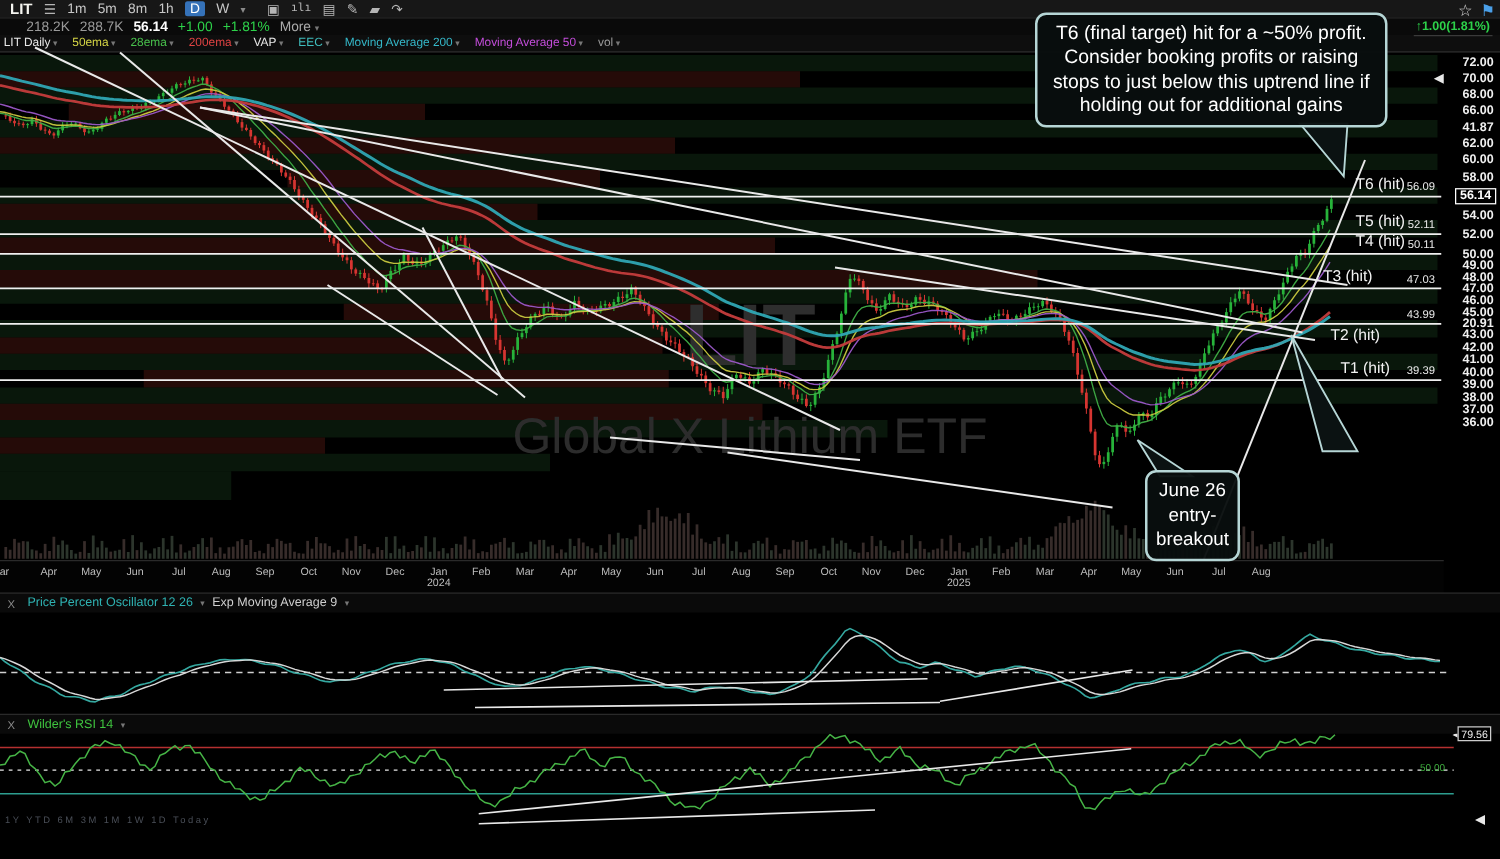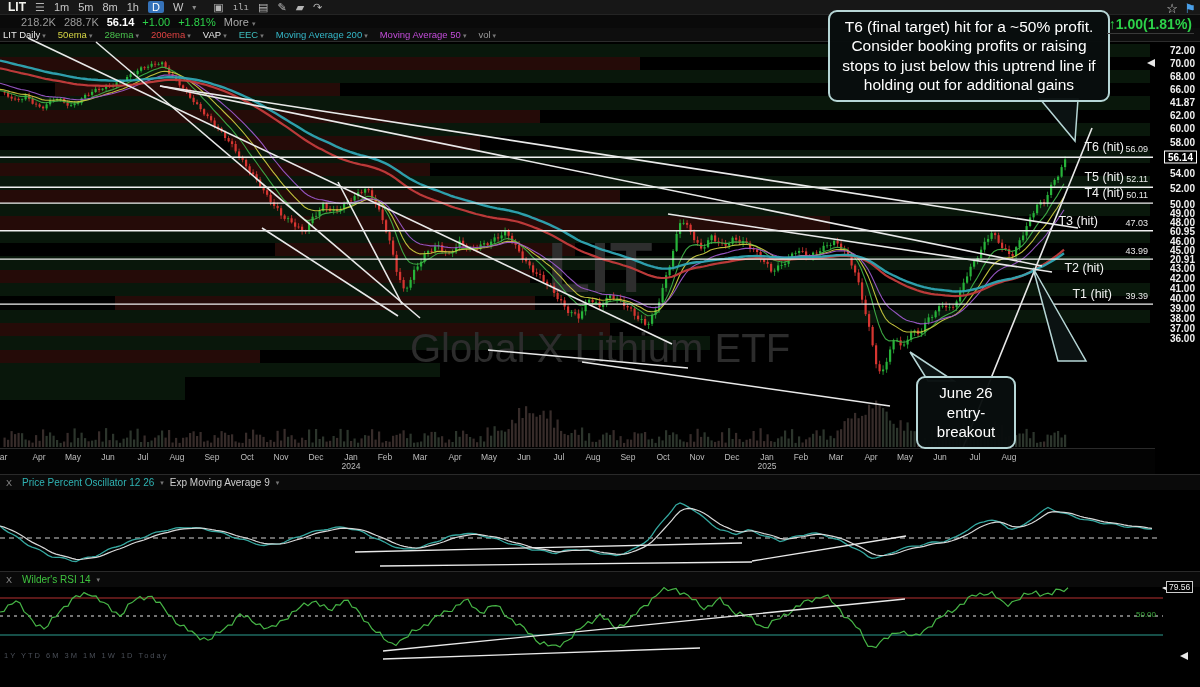--- a/index.html
+++ b/index.html
@@ -18,21 +18,21 @@
     display:flex;align-items:center;gap:8px;padding-left:21px;box-sizing:border-box;font-size:11px;}
   #row2 .dim{color:#9a9a9a;}
   #row2 .last{color:#ffffff;font-weight:bold;}
   #row2 .up{color:#2dd24a;}
   #row2 .more{color:#aaa;}
   #row3{position:absolute;left:0;top:28px;width:1200px;height:14px;background:#0e0e0e;border-bottom:1px solid #2c2c2c;
     display:flex;align-items:center;gap:12px;padding-left:3px;box-sizing:border-box;font-size:9.5px;}
   #row3 .caret{color:#777;font-size:7px;margin-left:2px;}
   #star{position:absolute;top:1px;right:22px;color:#d8d8d8;font-size:13px;z-index:6;}
   #flag{position:absolute;top:1px;right:4px;color:#4a9fe8;font-size:13px;z-index:6;}
-  #tr-change{position:absolute;top:16px;right:6px;color:#2dd24a;font-size:14px;font-weight:bold;z-index:6;
+  #tr-change{position:absolute;top:16px;right:6px;color:#2dd24a;font-size:10px;font-weight:bold;z-index:6;
     border-bottom:1px solid #3a3a3a;padding:0 2px 1px 2px;text-align:right;}
   
   #chart-svg{position:absolute;left:0;top:0;z-index:1;}
   
   #price-axis{position:absolute;left:1155px;top:42px;width:45px;height:406px;z-index:2;}
   .pa-label{position:absolute;right:5px;font-size:10px;font-weight:bold;color:#f0f0f0;transform:translateY(-50%);}
   #cur-price{position:absolute;right:3px;border:1px solid #fff;background:#000;color:#fff;
     font-size:10px;font-weight:bold;padding:0px 3px;transform:translateY(-50%);}
   
   .tgt-label{position:absolute;color:#f2f2f2;font-size:12.5px;z-index:3;transform:translateY(-100%);white-space:nowrap;}
@@ -48,21 +48,21 @@
     display:flex;align-items:center;gap:6px;padding-left:6px;box-sizing:border-box;font-size:10px;z-index:2;}
   .panel-head .x{color:#8a8a8a;font-size:9px;margin-right:4px;}
   .panel-head .caret{color:#777;font-size:7px;}
   #ppo-title{color:#2fb3b3;}
   #ppo-sub{color:#cfcfcf;}
   #rsi-title{color:#3fc43f;}
   
   .note{position:absolute;background:rgba(8,14,14,0.96);border:2px solid #b6d6d6;border-radius:9px;
     color:#fff;text-align:center;z-index:5;box-sizing:border-box;}
   #note-top{left:828px;top:10px;width:282px;font-size:15.5px;line-height:1.25;padding:5px 6px;}
-  #note-june{left:916px;top:376px;width:100px;font-size:15px;line-height:1.3;padding:5px 2px;white-space:pre-line;}
+  #note-june{left:916px;top:376px;width:76px;font-size:15px;line-height:1.3;padding:5px 2px;white-space:pre-line;}
   #note-textbook{left:1051px;top:357px;width:143px;font-size:15px;line-height:1.28;padding:6px 2px;}
   
   #rsi-valbox{position:absolute;left:1166px;top:581px;border:1px solid #ccc;background:#000;color:#eee;
     font-size:8.5px;padding:0 2px;z-index:3;text-align:right;}
   #rsi-mid{position:absolute;left:1136px;top:610px;color:#3fae3f;font-size:8px;z-index:3;}
   
   #zoom-links{position:absolute;left:4px;top:651px;width:400px;height:11px;overflow:hidden;
     font-size:7.5px;color:#4a4f58;letter-spacing:2px;z-index:2;}
   #status-bar{position:absolute;left:0;top:662px;width:1200px;height:25px;background:#3e4450;
     border-top:1px solid #565c68;z-index:6;}
@@ -1105,21 +1105,21 @@
       <div class="pa-label" style="top: 47px;">66.00</div>
       <div class="pa-label" style="top: 60px;">41.87</div>
       <div class="pa-label" style="top: 73px;">62.00</div>
       <div class="pa-label" style="top: 86px;">60.00</div>
       <div class="pa-label" style="top: 100px;">58.00</div>
       <div class="pa-label" style="top: 131px;">54.00</div>
       <div class="pa-label" style="top: 146px;">52.00</div>
       <div class="pa-label" style="top: 162px;">50.00</div>
       <div class="pa-label" style="top: 171px;">49.00</div>
       <div class="pa-label" style="top: 180px;">48.00</div>
-      <div class="pa-label" style="top: 189px;">60.95</div>
+      <div class="pa-label" style="top: 189px;">47.00</div>
       <div class="pa-label" style="top: 199px;">46.00</div>
       <div class="pa-label" style="top: 208px;">45.00</div>
       <div class="pa-label" style="top: 217px;">20.91</div>
       <div class="pa-label" style="top: 226px;">43.00</div>
       <div class="pa-label" style="top: 236px;">42.00</div>
       <div class="pa-label" style="top: 246px;">41.00</div>
       <div class="pa-label" style="top: 256px;">40.00</div>
       <div class="pa-label" style="top: 266px;">39.00</div>
       <div class="pa-label" style="top: 276px;">38.00</div>
       <div class="pa-label" style="top: 286px;">37.00</div>

